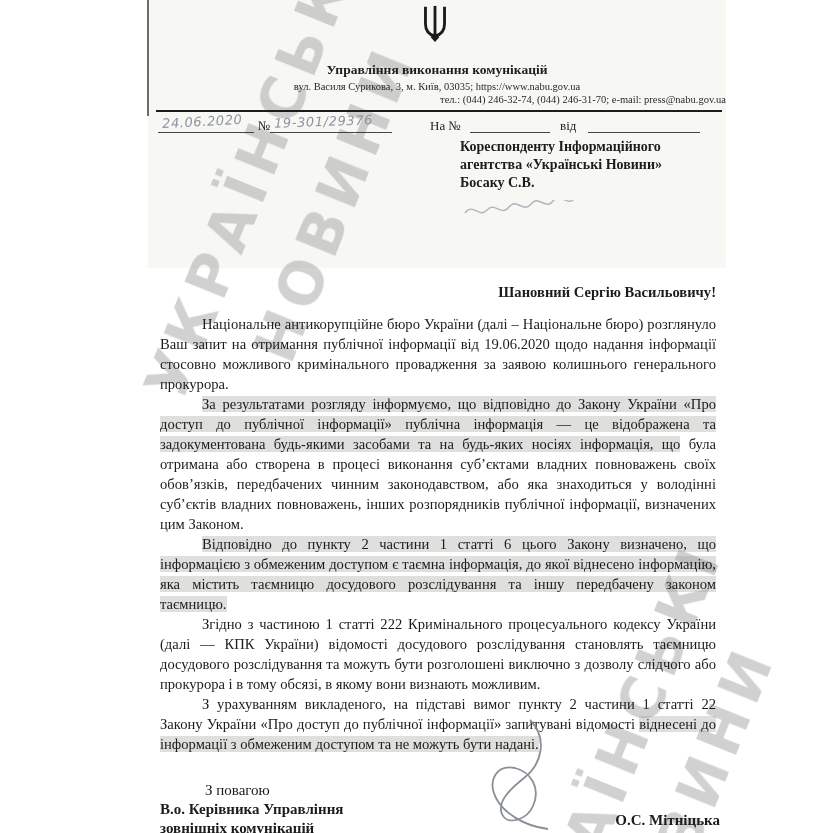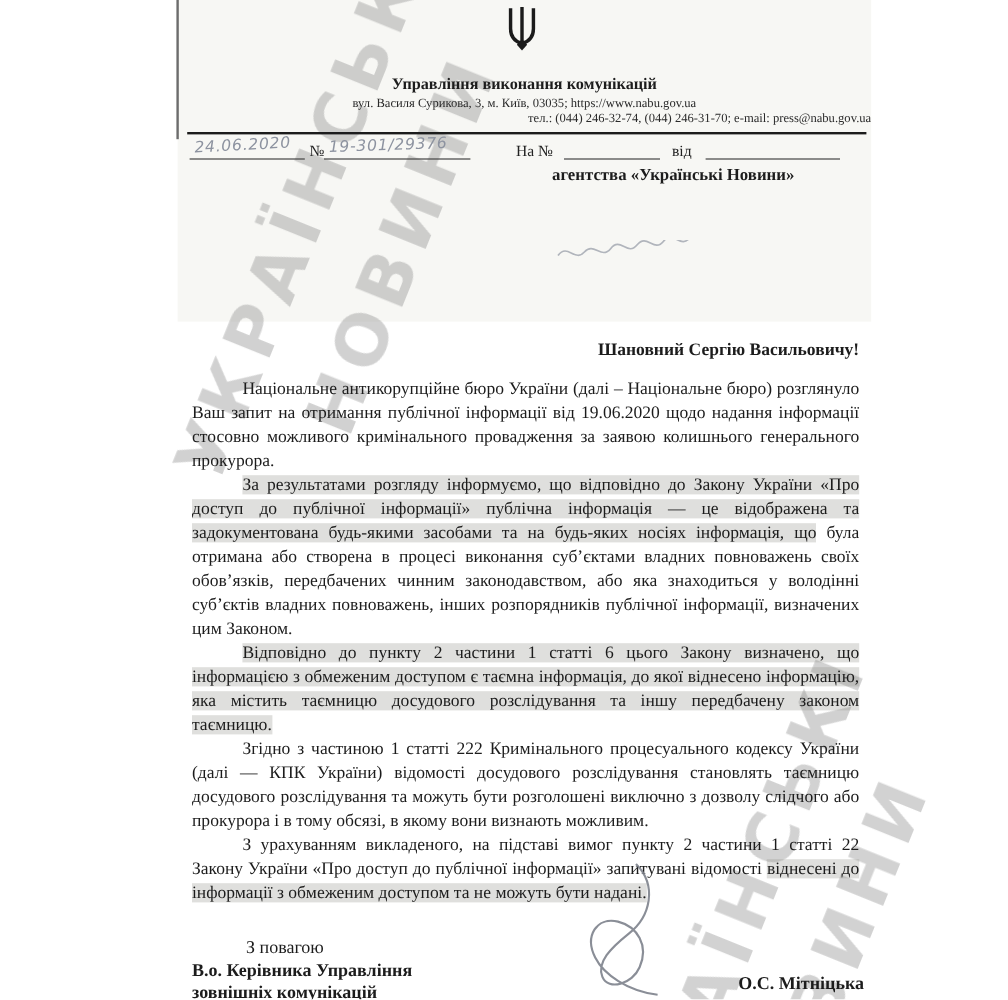--- a/index.html
+++ b/index.html
@@ -76,21 +76,23 @@
   <div class="hand" style="left:274px;top:114px;transform:rotate(-2deg);">19-301/29376</div>
   <div class="uline" style="left:270px;width:122px;"></div>
 
   <div class="ref-label" style="left:430px;top:118px;">На №</div>
   <div class="uline" style="left:470px;width:80px;"></div>
 
   <div class="ref-label" style="left:560px;top:118px;">від</div>
   <div class="uline" style="left:588px;width:112px;"></div>
 
   <div class="recipient">
+    <div>Кореспонденту Інформаційного</div>
     <div>агентства «Українські Новини»</div>
+    <div>Босаку С.В.</div>
   </div>
 
   <svg class="scribble" width="150" height="22" viewBox="0 0 150 22">
     <path d="M3,13 c8,-11 14,6 22,-3 s14,7 22,-3 14,7 22,-3 14,7 22,-3 14,7 22,-3 14,7 22,-3" fill="none" stroke="#a9adb6" stroke-width="1.4" opacity="0.9"></path>
   </svg>
 
   <div class="body-flow">
     <div class="salutation">Шановний Сергію Васильовичу!</div>
     <p class="body-par"><span>Національне антикорупційне бюро України (далі – Національне бюро) розглянуло Ваш запит на отримання публічної інформації від 19.06.2020 щодо надання інформації стосовно можливого кримінального провадження за заявою колишнього генерального прокурора.</span></p>
     <p class="body-par"><span class="hl">За результатами розгляду інформуємо, що відповідно до Закону України «Про доступ до публічної інформації» публічна інформація — це відображена та задокументована будь-якими засобами та на будь-яких носіях інформація, що</span><span> була отримана або створена в процесі виконання суб’єктами владних повноважень своїх обов’язків, передбачених чинним законодавством, або яка знаходиться у володінні суб’єктів владних повноважень, інших розпорядників публічної інформації, визначених цим Законом.</span></p>

